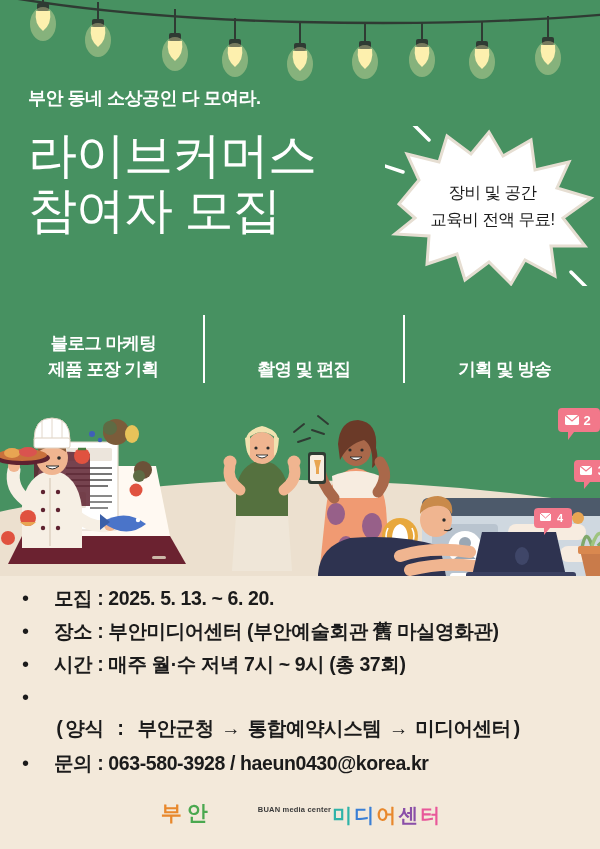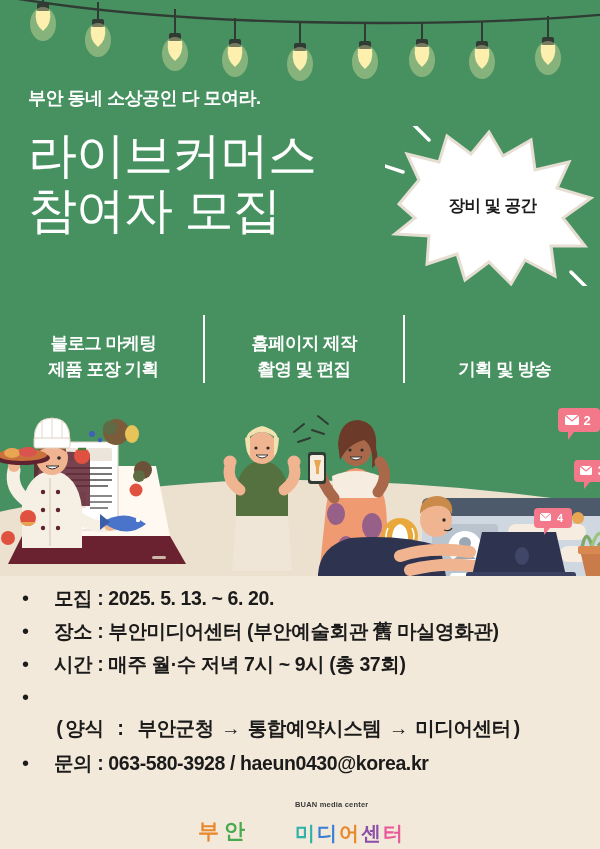--- a/index.html
+++ b/index.html
@@ -34,21 +34,21 @@
   }
 
   
   .burst { position:absolute; left:385px; top:126px; width:215px; height:160px; }
   .burst-text {
     position:absolute; left:0; top:0; width:215px; height:160px;
     display:flex; flex-direction:column; align-items:center; justify-content:center;
     gap:5px; pointer-events:none;
   }
   .burst-text span {
-    font-size:16.5px; font-weight:bold; color:#1c1c1c;
+    font-size:16.5px; font-weight:normal; color:#1c1c1c;
     letter-spacing:-0.5px; white-space:nowrap;text-align:center;
   }
 
   
   .features {
     position:absolute; left:4px; top:313px; width:600px;
     display:flex; align-items:flex-end;
   }
   .feature { flex:1; text-align:center; padding:0 4px; }
   .feature div {
@@ -74,21 +74,21 @@
   .dsub { padding-left:16px;font-family:Liberation Mono, monospace; }
 
   
   .logo { position:absolute; left:0; top:800px; width:600px; text-align:center; }
   .logo-inner { display:inline-flex; align-items:flex-end; gap:5px; }
   .logo-kr { display:flex; gap:3px; align-items:center; }
   .lg-char {
     font-size:21px; font-weight:bold; line-height:1;
     padding:2px 1px;
   }
-  .logo-right { display:flex; flex-direction:column; align-items:flex-start; gap:14px;margin-left:44px; }
+  .logo-right { display:flex; flex-direction:row; align-items:flex-start; gap:1px;margin-left:44px; }
   .logo-en { font-size:7.5px; font-weight:bold; color:#3a3a3a; letter-spacing:0.2px; }
   .logo-mc { display:flex; gap:2px; }
   .logo-mc span { font-size:20px; font-weight:bold; line-height:1; }
 </style>
 </head>
 <body>
 
 <div class="poster">
 
   <div class="green-panel"></div>
@@ -166,31 +166,31 @@
         <polygon points="14,78 34,54 22,28 54,36 62,10 86,28 104,6 118,30 146,14 150,44 184,36 172,62 206,72 178,92 200,120 166,120 170,150 140,134 126,158 104,136 80,154 72,128 42,138 44,110 10,108 30,92"></polygon>
       </g>
       <g stroke="#ffffff" stroke-width="3.5" stroke-linecap="round" fill="none">
         <line x1="44" y1="14" x2="22" y2="-8"></line>
         <line x1="18" y1="46" x2="-6" y2="38"></line>
         <line x1="186" y1="146" x2="206" y2="166"></line>
       </g>
     </svg>
     <div class="burst-text">
       <span>장비 및 공간</span>
+      <span>교육비 전액 무료!</span>
     </div>
   </div>
 
   <div class="features">
     <div class="feature">
       <div>블로그 마케팅</div>
       <div>제품 포장 기획</div>
     </div>
     <div class="fdiv"></div>
     <div class="feature">
-      <div>홈페이지 제작</div>
       <div>촬영 및 편집</div>
     </div>
     <div class="fdiv"></div>
     <div class="feature">
       <div>기획 및 방송</div>
     </div>
   </div>
 
   <svg class="illus" viewBox="0 0 600 180">
 

